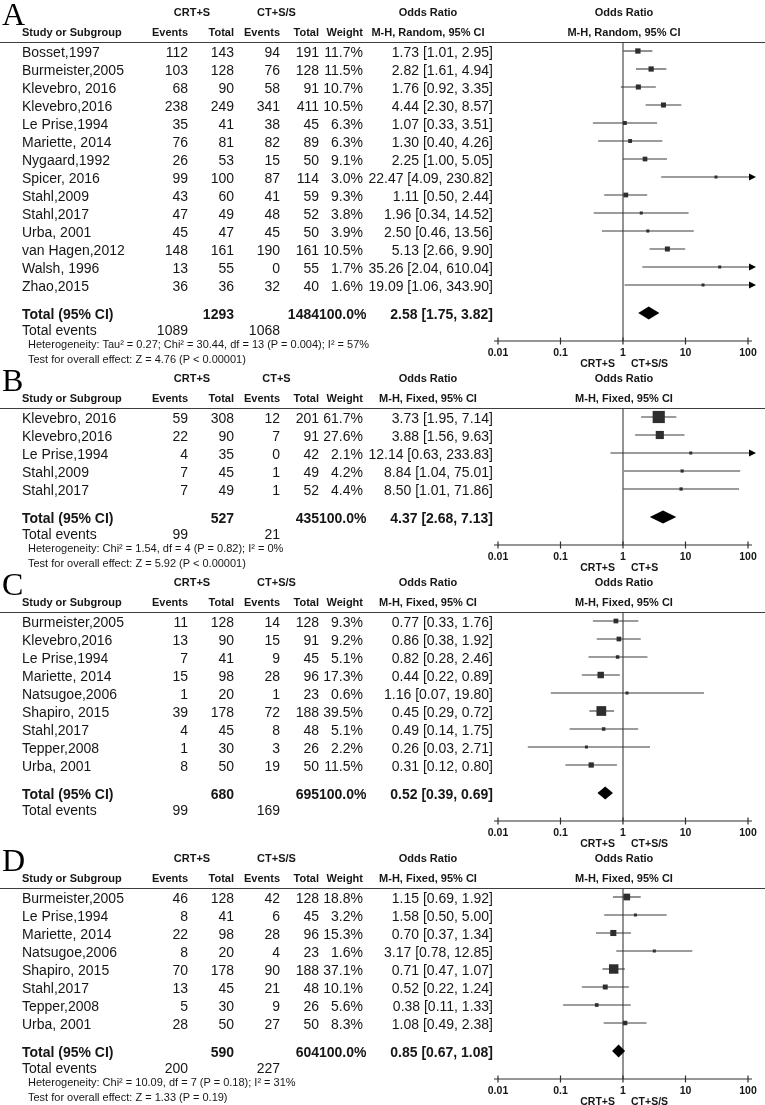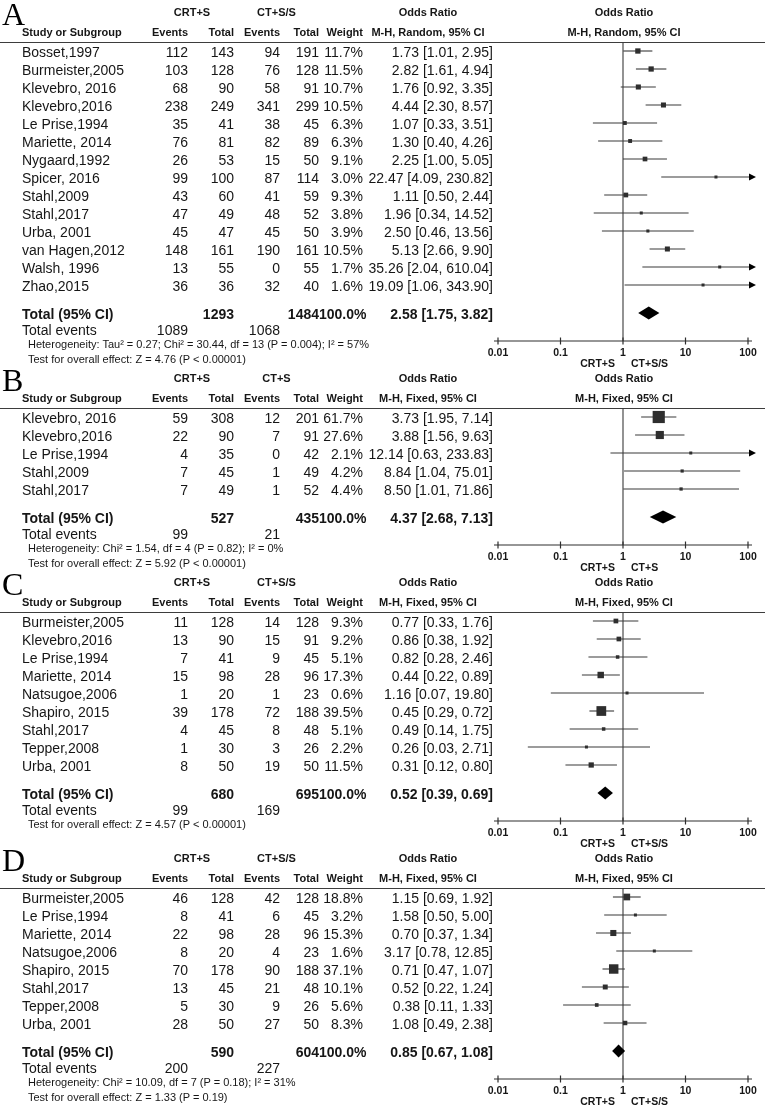--- a/index.html
+++ b/index.html
@@ -68,21 +68,21 @@
           <span class="cR">58</span>
           <span class="cR">91</span>
           <span class="cR">10.7%</span>
           <span class="cR">1.76 [0.92, 3.35]</span>
         </div>
         <div class="row">
           <span class="cL">Klevebro,2016</span>
           <span class="cR">238</span>
           <span class="cR">249</span>
           <span class="cR">341</span>
-          <span class="cR">299</span>
+          <span class="cR">411</span>
           <span class="cR">10.5%</span>
           <span class="cR">4.44 [2.30, 8.57]</span>
         </div>
         <div class="row">
           <span class="cL">Le Prise,1994</span>
           <span class="cR">35</span>
           <span class="cR">41</span>
           <span class="cR">38</span>
           <span class="cR">45</span>
           <span class="cR">6.3%</span>
@@ -455,21 +455,20 @@
           <span class="cR">100.0%</span>
           <span class="cR">0.52 [0.39, 0.69]</span>
         </div>
         <div class="row ev-row">
           <span class="cL">Total events</span>
           <span class="cR">99</span>
           <span class="cR"></span>
           <span class="cR">169</span>
         </div>
       </div>
-      <div class="foot">Test for overall effect: Z = 4.57 (P &lt; 0.00001)</div>
       <svg width="282" height="276" class="plot" style="left: 483px;">
         <line x1="140" y1="42" x2="140" y2="251" stroke="#3a3a3a" stroke-width="1.1"></line>
         <line x1="109.90712124236796" y1="51" x2="155.34454173838435" y2="51" stroke="#3a3a3a" stroke-width="1.1"></line>
         <rect x="130.5422379675737" y="48.63656764429358" width="4.7268647114128415" height="4.7268647114128415" fill="#2e2e2e"></rect>
         <line x1="113.73647478855064" y1="69" x2="157.70632679397184" y2="69" stroke="#3a3a3a" stroke-width="1.1"></line>
         <rect x="133.555461815067" y="66.64930861234402" width="4.701382775311961" height="4.701382775311961" fill="#2e2e2e"></rect>
         <line x1="105.4473769588887" y1="87" x2="164.43344419396118" y2="87" stroke="#3a3a3a" stroke-width="1.1"></line>
         <rect x="132.86316935643367" y="85.24980358245139" width="3.500392835097226" height="3.500392835097226" fill="#2e2e2e"></rect>
         <line x1="98.9014175513879" y1="105" x2="136.83687541530705" y2="105" stroke="#3a3a3a" stroke-width="1.1"></line>
         <rect x="114.49231395720848" y="101.77652167682176" width="6.4469566463564805" height="6.4469566463564805" fill="#2e2e2e"></rect>

